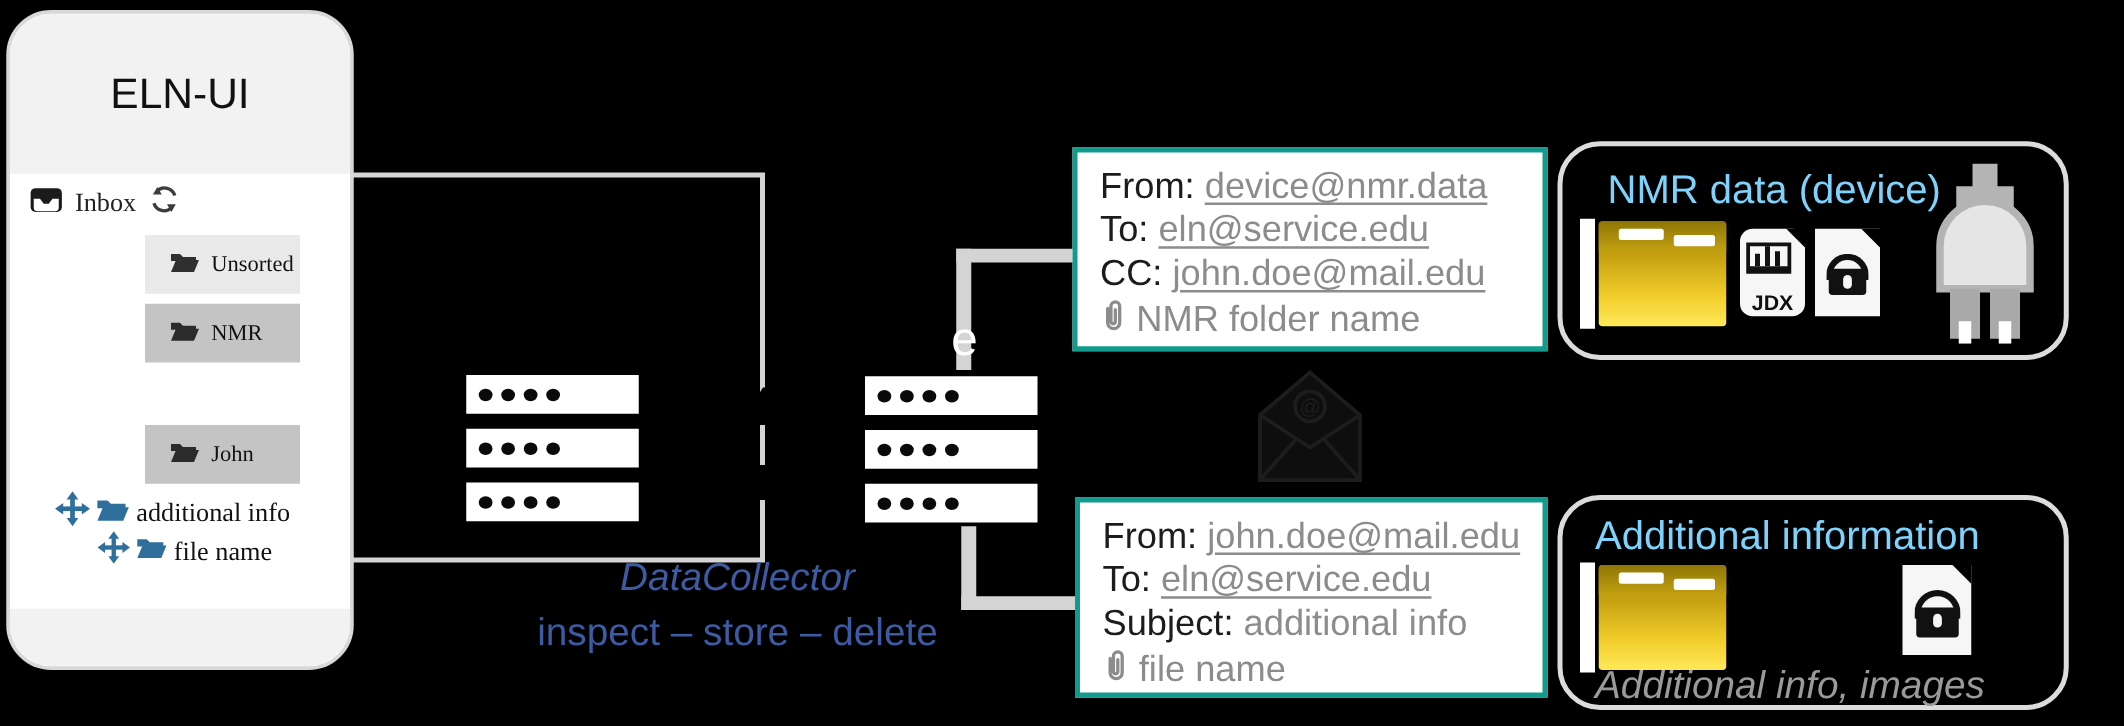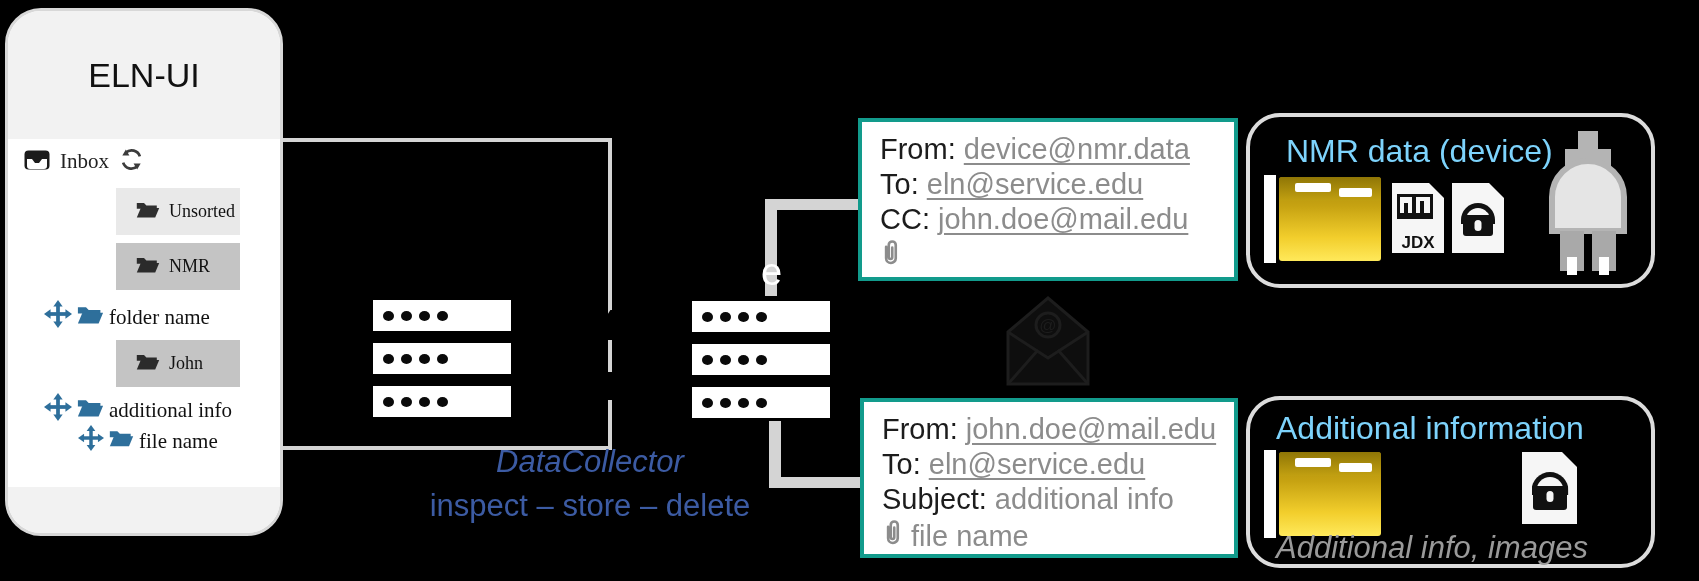--- a/index.html
+++ b/index.html
@@ -158,39 +158,20 @@
     <div class="band band-dark serif" style="top:232px;">
       <span>
         <svg width="24" height="19" viewBox="0 0 30 22">
             <path d="M1 3 h9 l3 3 h13 v4 H1 Z" fill="#2b2b2b"></path>
             <path d="M1 21 L6 9 h23 l-5 12 Z" fill="#2b2b2b"></path>
           </svg>
       </span>
       <span>NMR</span>
     </div>
 
-    <div class="tree-row serif" style="left:36px;top:288px;">
-      <span>
-        <svg width="28" height="28" viewBox="0 0 30 30" fill="#2e6f9b">
-            <rect x="13" y="5" width="4" height="20"></rect>
-            <rect x="5" y="13" width="20" height="4"></rect>
-            <polygon points="15,0 10,7 20,7"></polygon>
-            <polygon points="15,30 10,23 20,23"></polygon>
-            <polygon points="0,15 7,10 7,20"></polygon>
-            <polygon points="30,15 23,10 23,20"></polygon>
-          </svg>
-      </span>
-      <span>
-        <svg width="27" height="21" viewBox="0 0 30 22">
-            <path d="M1 3 h9 l3 3 h13 v4 H1 Z" fill="#2e6f9b"></path>
-            <path d="M1 21 L6 9 h23 l-5 12 Z" fill="#2e6f9b"></path>
-          </svg>
-      </span>
-      <span>folder name</span>
-    </div>
 
     <div class="band band-dark serif" style="top:329px;">
       <span>
         <svg width="24" height="19" viewBox="0 0 30 22">
             <path d="M1 3 h9 l3 3 h13 v4 H1 Z" fill="#2b2b2b"></path>
             <path d="M1 21 L6 9 h23 l-5 12 Z" fill="#2b2b2b"></path>
           </svg>
       </span>
       <span>John</span>
     </div>
@@ -297,20 +278,21 @@
   <div class="abs mail mail-1">
     <div><span>From:</span> <span class="val">device@nmr.data</span></div>
     <div><span>To:</span> <span class="val">eln@service.edu</span></div>
     <div><span>CC:</span> <span class="val">john.doe@mail.edu</span></div>
     <div class="attach">
       <span>
         <svg width="21" height="30" viewBox="0 0 24 32" fill="none" stroke="#8c8c8c" stroke-width="3" stroke-linecap="round">
           <path d="M7 10 v13 a5.5 5.5 0 0 0 11 0 V8 a4 4 0 0 0 -8 0 v14 a2 2 0 0 0 4 0 V11"></path>
         </svg>
       </span>
+      <span>NMR folder name</span>
     </div>
   </div>
 
   <div class="abs mail mail-2">
     <div><span>From:</span> <span class="val">john.doe@mail.edu</span></div>
     <div><span>To:</span> <span class="val">eln@service.edu</span></div>
     <div><span>Subject:</span> <span class="val nou">additional info</span></div>
     <div class="attach">
       <span>
         <svg width="21" height="30" viewBox="0 0 24 32" fill="none" stroke="#8c8c8c" stroke-width="3" stroke-linecap="round">
@@ -322,21 +304,21 @@
   </div>
 
   <div class="abs rpanel rp-1">
     <div class="rtitle" style="left:36px;top:16px;">NMR data (device)</div>
     <div class="white-bar" style="left:14px;top:58px;"></div>
     <div class="folder" style="left:29px;top:60px;">
       <div class="f-top"></div>
         <div class="f-slot a"></div>
         <div class="f-slot b"></div>
     </div>
-    <div class="file" style="left:142px;top:66px;width:52px;height:70px;">
+    <div class="file" style="left:142px;top:66px;width:52px;height:70px;border-radius:10px;">
       <div class="fold"></div>
       <div class="jchart">
           <span class="jbar" style="left:4px;height:10px;"></span>
           <span class="jbar" style="left:12px;height:16px;"></span>
           <span class="jbar" style="left:20px;height:12px;"></span>
         </div>
       <div class="jlabel">JDX</div>
     </div>
     <div class="file" style="left:202px;top:66px;width:52px;height:70px;">
       <div class="fold"></div>

